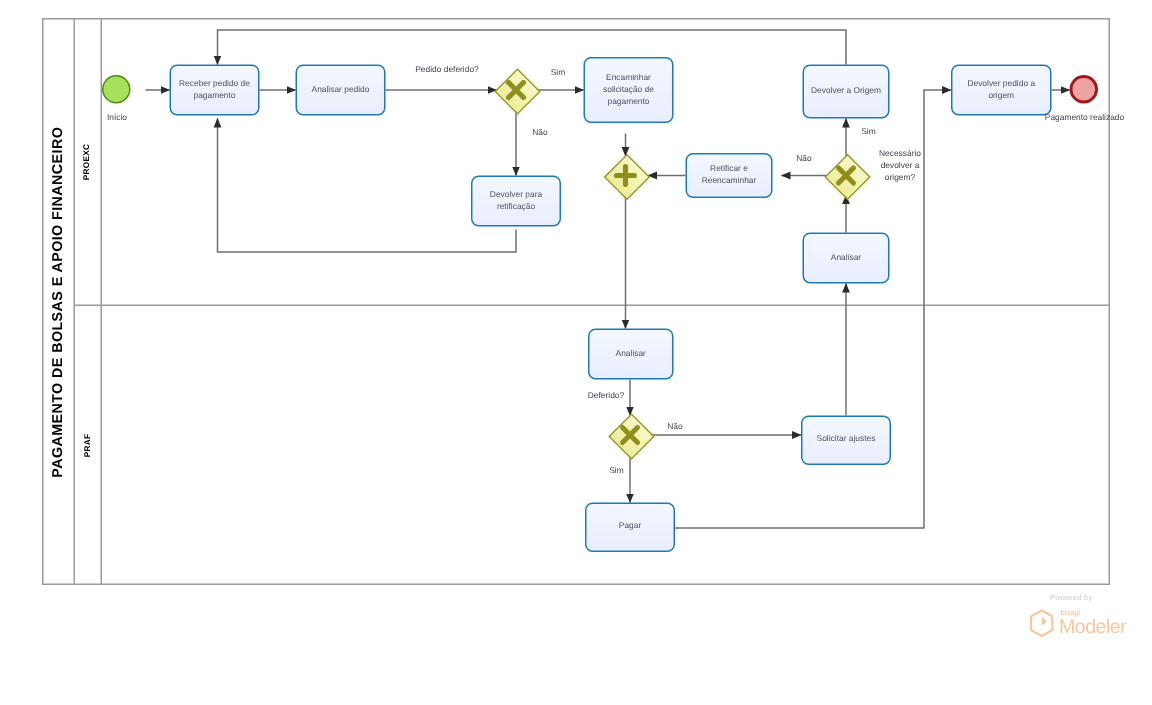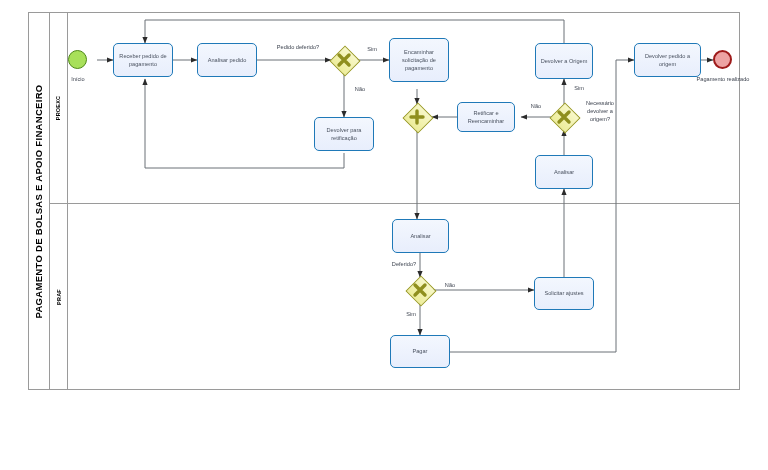--- a/index.html
+++ b/index.html
@@ -213,14 +213,23 @@
   <div class="lbl" style="left:399px;top:311px;width:24px;">Sim</div>
 
   <div class="task" style="left:534px;top:277px;width:60px;height:33px;">
     <span>Solicitar ajustes</span>
   </div>
 
   <div class="task" style="left:390px;top:335px;width:60px;height:33px;">
     <span>Pagar</span>
   </div>
 
+  <div class="logo">
+    <div class="pb">Powered by</div>
+    <svg class="hex" viewBox="0 0 24 26">
+      <path d="M12,1 L22,6.5 L22,19.5 L12,25 L2,19.5 L2,6.5 Z" fill="none" stroke="#f7c79b" stroke-width="2"></path>
+      <path d="M12,7 L17,11 L12,15 Z" fill="#f7c79b"></path>
+    </svg>
+    <div class="bz">bizagi</div>
+    <div class="md">Modeler</div>
+  </div>
 
 </div>
 
 </body></html>

